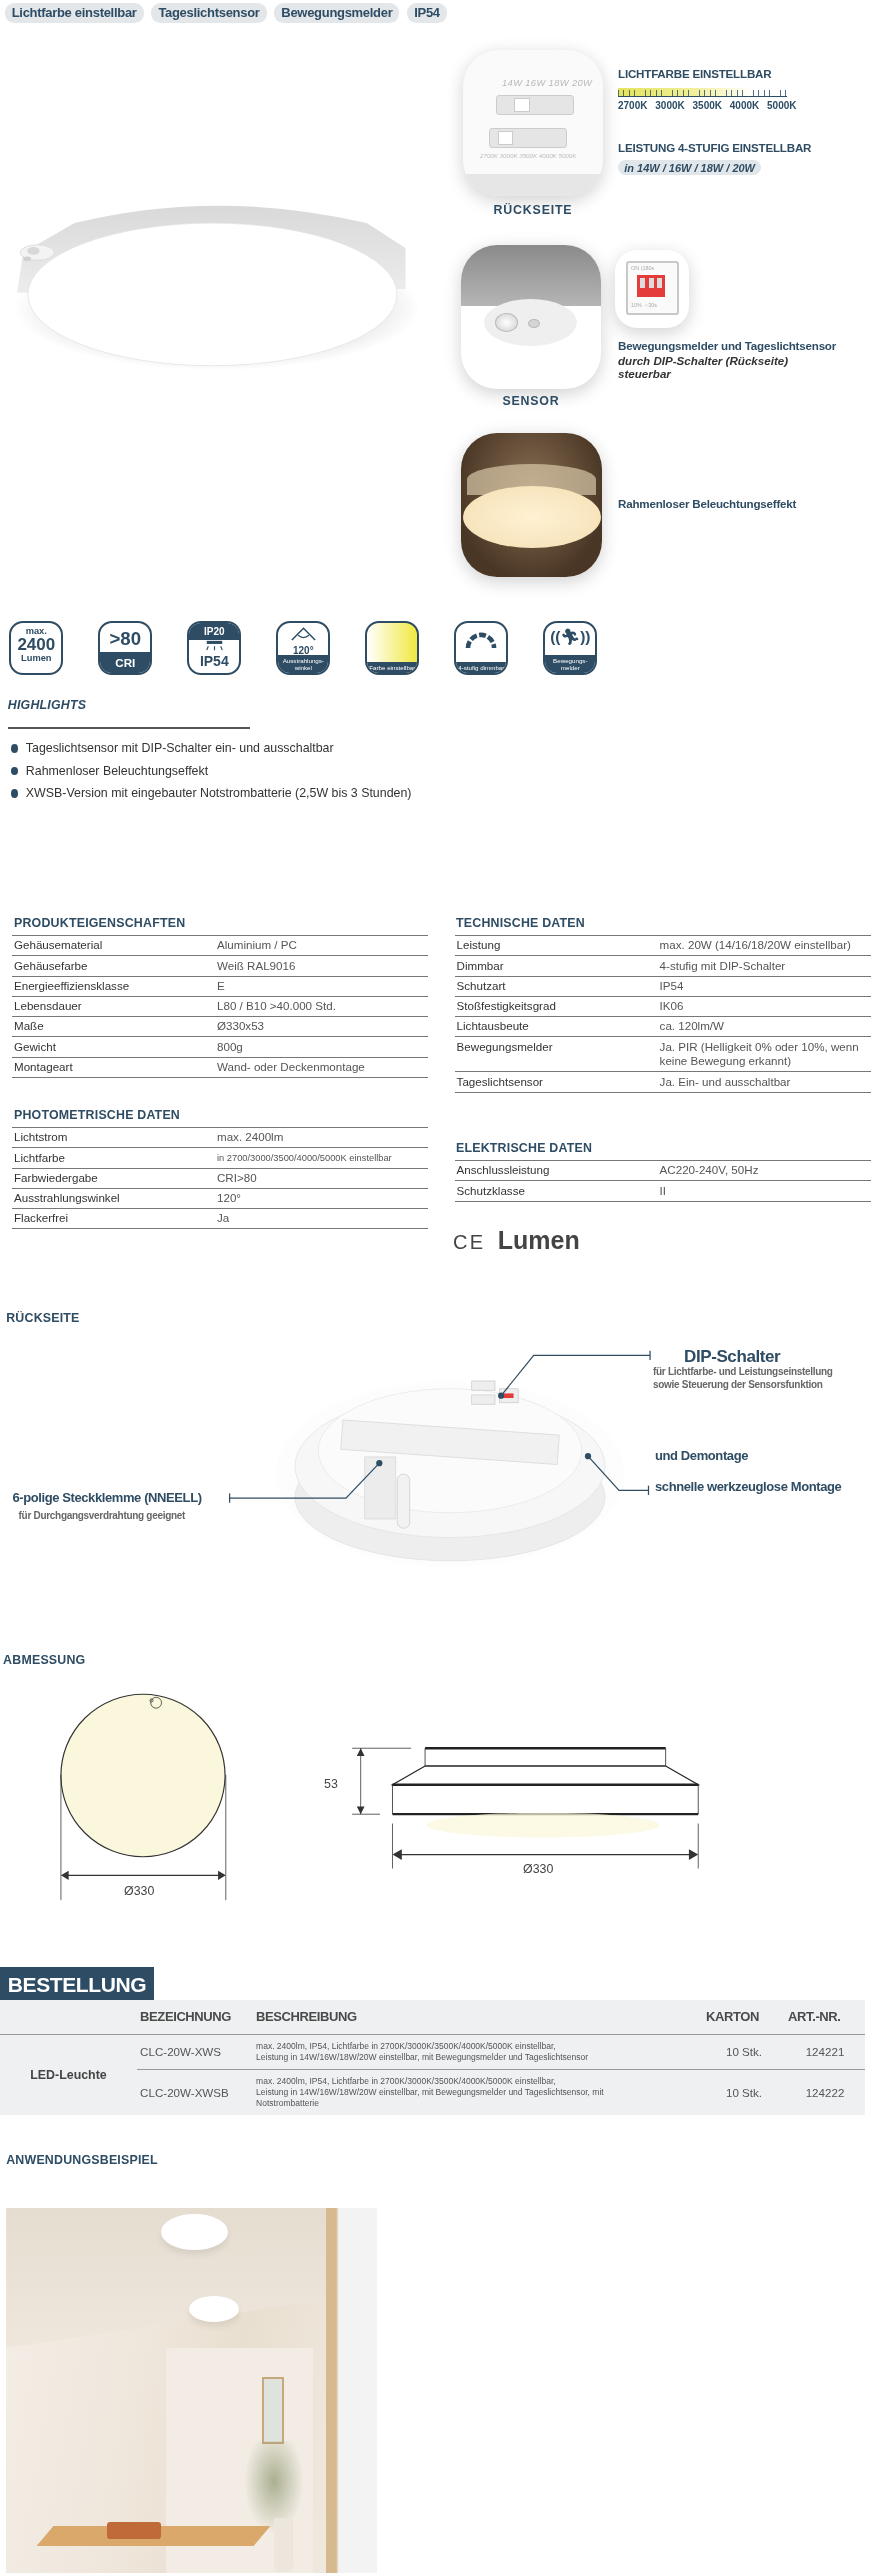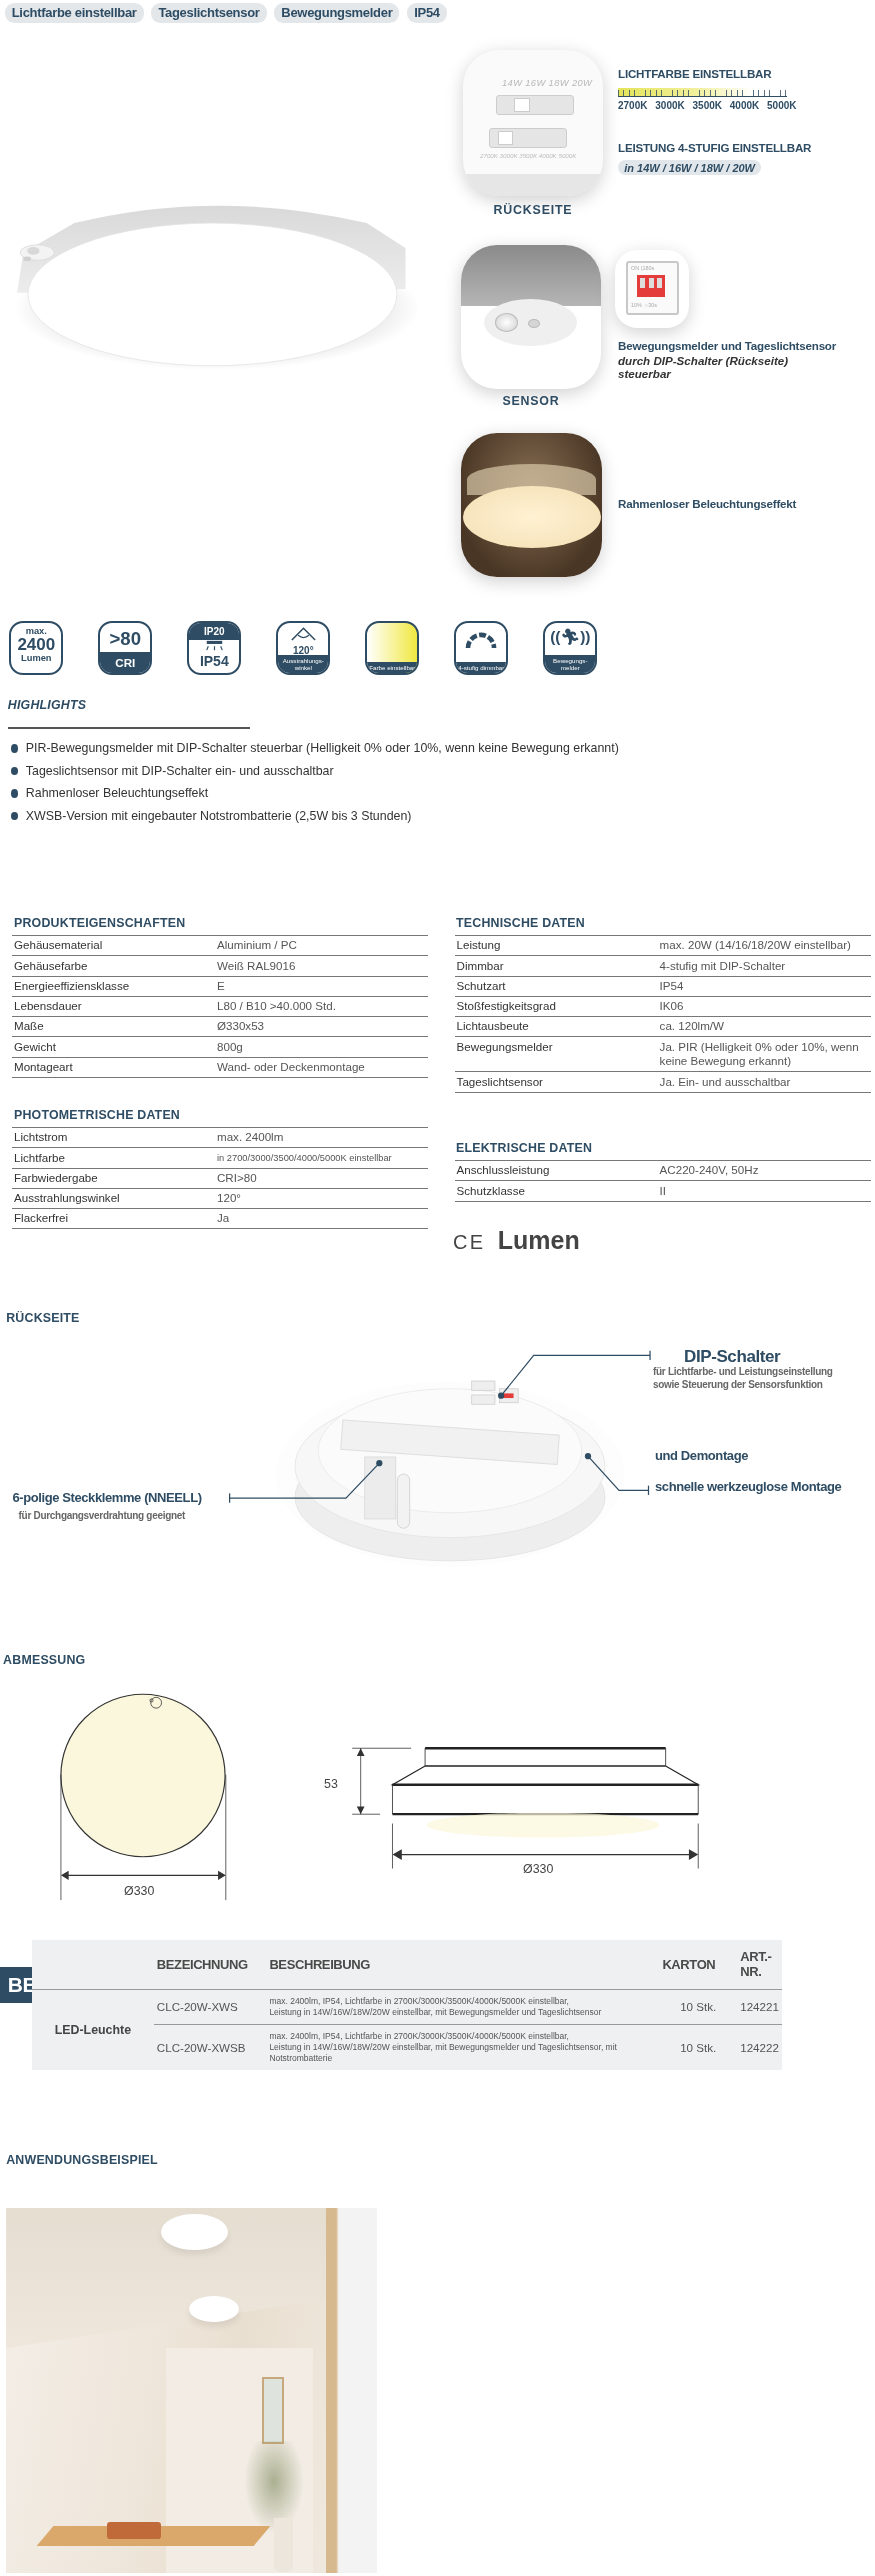--- a/index.html
+++ b/index.html
@@ -35,21 +35,21 @@
   
   .spec { width: 416px; border-collapse: collapse; }
   .spec td { font-size: 11.6px; padding: 2.3px 1.6px 2.3px 1.6px; border-bottom: 1.6px solid #777; vertical-align: top; line-height: 14.7px; }
   .spec td.k { width: 203px; color: #333; }
   .spec td.v { color: #555; }
   .spec tr:first-child td { border-top: 1.6px solid #777; }
   .spec td.small { font-size: 9.3px; }
 
   
   .order-h { left: 0; top: 1967px; background: #2e4c63; color: #fff; font-weight: bold; font-size: 21px; padding: 6.2px 7.8px; letter-spacing: -0.4px; }
-  .order { left: 0; top: 1940px; width: 750px; background: #eef0f1; margin-left: 32px; }
+  .order { left: 0; top: 2000px; width: 865px; background: #eef0f1; }
   .order table { width: 100%; border-collapse: collapse; }
   .order th { font-size: 13px; color: #4a4a4a; text-align: left; padding: 9.3px 3.1px 9.3px 3.1px; font-weight: bold; letter-spacing: -0.4px; border-bottom: 1.6px solid #999; }
   .order td { font-size: 11.6px; color: #555; padding: 6.2px 3.1px; vertical-align: middle; }
   .order tr.r1 td.b { border-bottom: 1.6px solid #999; }
   .order td.desc { font-size: 8.5px; line-height: 11px; }
 
   
   .photo { left: 6.2px; top: 2208px; width: 371px; height: 365px; overflow: hidden;
     background: linear-gradient(100deg, #f3eee7 0%, #efe6db 40%, #e9dfd0 60%, #f2ece4 100%); }
 </style>
@@ -176,24 +176,20 @@
   </div>
   <div class="badge">
     <div style="font-size:15.5px;font-weight:bold;margin-top:4.7px;">((🏃︎))</div>
     <div class="caption">Bewegungs-melder</div>
   </div>
 </div>
 
 <div class="abs section-h" style="left:7.8px;top:698px;font-style:italic;">HIGHLIGHTS</div>
 <div class="abs hl-rule"></div>
 <ul class="abs hl-list">
-  <li>
-      <span class="dot"></span>
-      <span>PIR-Bewegungsmelder mit DIP-Schalter steuerbar (Helligkeit 0% oder 10%, wenn keine Bewegung erkannt)</span>
-    </li>
   <li>
       <span class="dot"></span>
       <span>Tageslichtsensor mit DIP-Schalter ein- und ausschaltbar</span>
     </li>
   <li>
       <span class="dot"></span>
       <span>Rahmenloser Beleuchtungseffekt</span>
     </li>
   <li>
       <span class="dot"></span>

